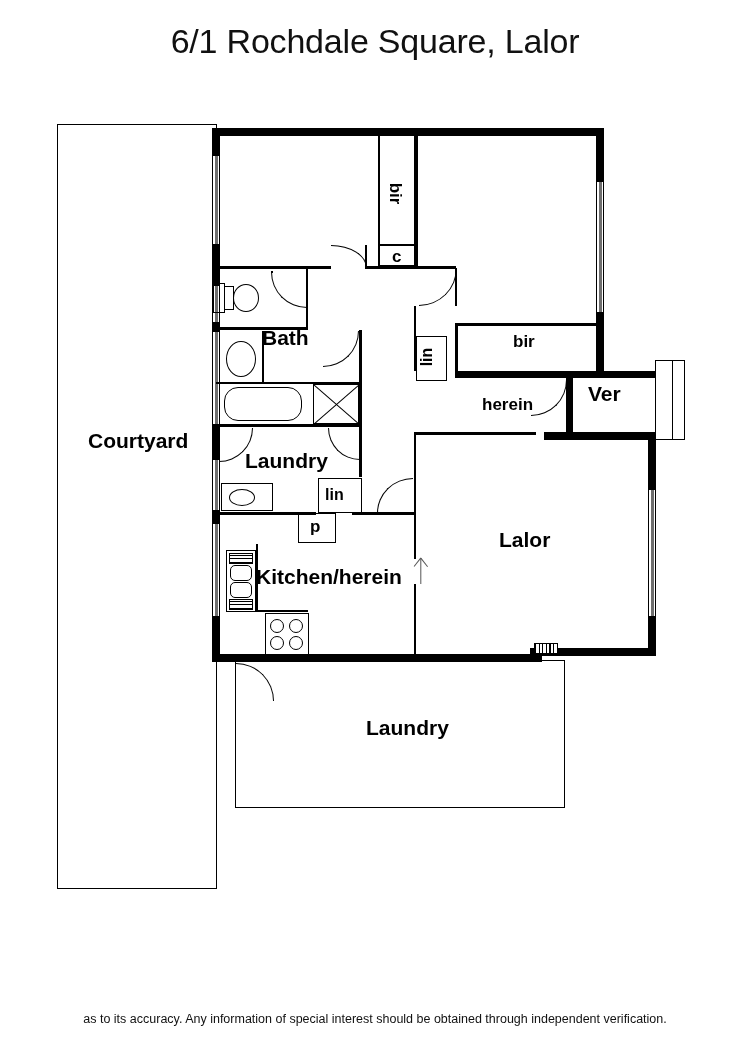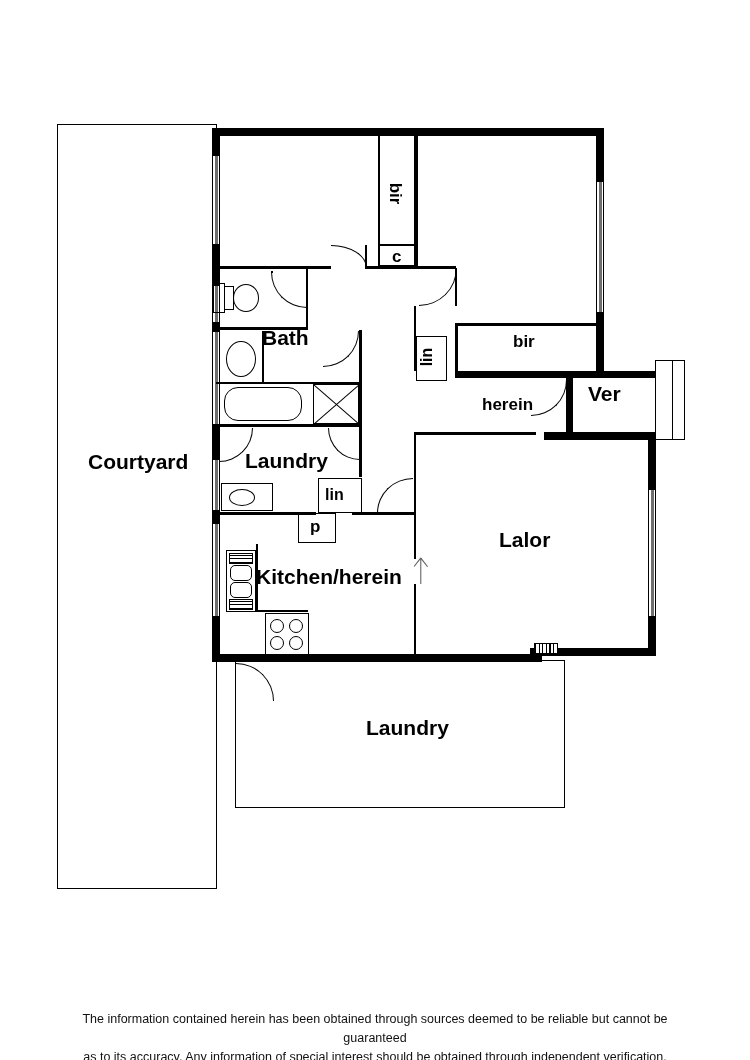--- a/index.html
+++ b/index.html
@@ -130,25 +130,26 @@
     line-height: 19px;
     color: #111;
   }
   #disclaimer div { padding: 0 60px; }
 </style>
 </head>
 <body>
 
 <div id="page">
 
+  <div id="title">6/1 Rochdale Square, Lalor</div>
 
   <div id="plan">
 
     <div class="boxthinner" style="left:57px; top:124px; width:160px; height:765px;"></div>
-    <div class="lbl" style="left:88px; top:451px;">Courtyard</div>
+    <div class="lbl" style="left:88px; top:430px;">Courtyard</div>
 
     <div class="boxthin" style="left:235px; top:660px; width:330px; height:148px;"></div>
     <div class="lbl" style="left:366px; top:717px;">Laundry</div>
 
     <div class="arc tr" style="left:236px; top:663px; width:38px; height:38px;"></div>
 
     <div class="wall" style="left:212px; top:128px; width:392px; height:8px;"></div>
 
     <div class="wall" style="left:212px; top:128px; width:8px; height:28px;"></div>
     <div class="win v" style="left:212px; top:156px; width:8px; height:88px;"></div>
@@ -289,17 +290,16 @@
     <div class="thin" style="left:414px; top:432px; width:122px; height:2.6px;"></div>
 
     <div class="lbl small" style="left:482px; top:396px;">herein</div>
     <div class="arc br" style="left:531px; top:380px; width:36px; height:36px;"></div>
 
     <div class="lbl" style="left:588px; top:383px;">Ver</div>
 
   </div>
 
   <div id="disclaimer">
-    <div>The information contained herein has been obtained through sources deemed to be reliable but cannot be guaranteed</div>
     <div>as to its accuracy.  Any information of special interest should be obtained through independent verification.</div>
   </div>
 
 </div>
 
 </body></html>

